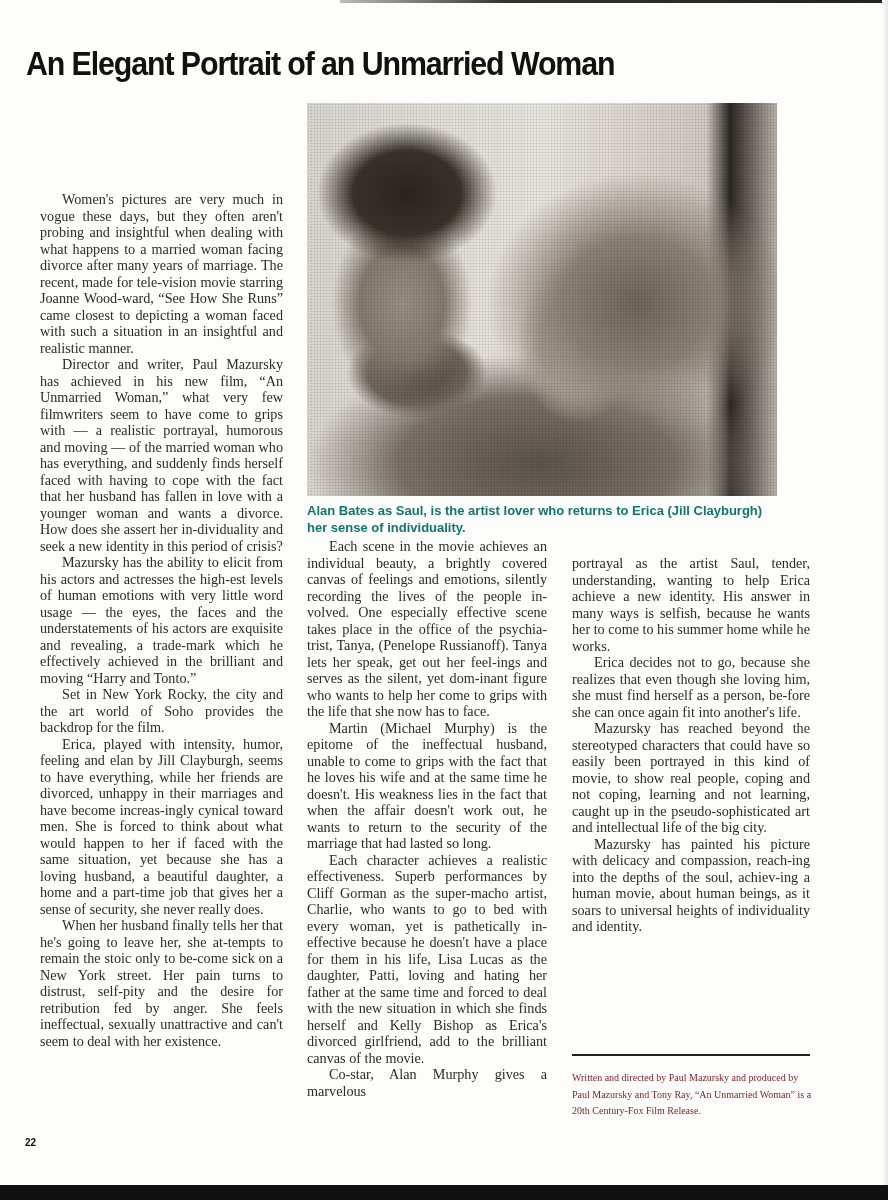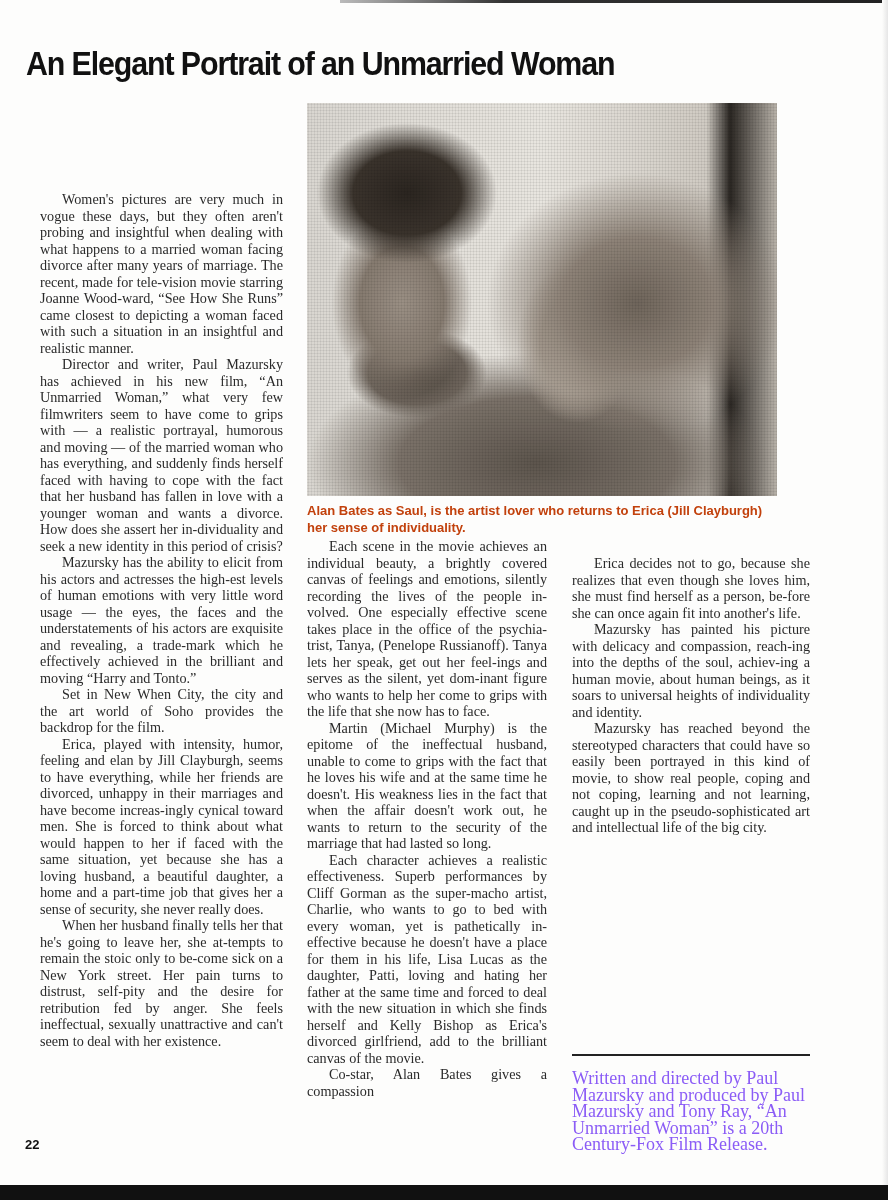--- a/index.html
+++ b/index.html
@@ -17,56 +17,57 @@
     background:
       radial-gradient(ellipse 90px 70px at 100px 90px, #2b2520 0%, #3a332c 60%, transparent 100%),
       radial-gradient(ellipse 70px 95px at 95px 200px, #9a8f84 0%, #857a6f 60%, transparent 100%),
       radial-gradient(ellipse 70px 45px at 110px 270px, #4e463e 0%, #6e655c 70%, transparent 100%),
       radial-gradient(ellipse 150px 130px at 330px 200px, #6f655b 0%, #8d8277 50%, transparent 100%),
       radial-gradient(ellipse 60px 80px at 270px 240px, #c8bfb3 0%, #b4aa9e 60%, transparent 100%),
       radial-gradient(ellipse 230px 110px at 230px 360px, #5d554d 0%, #7a7168 60%, transparent 100%),
       linear-gradient(90deg, #d9d6d0 0%, #e8e5df 50%, #cfcac2 85%, #2a2622 90%, #b9b3aa 100%);
   }
   .photo::after { content:""; position:absolute; inset:0; background-image:radial-gradient(circle, rgba(0,0,0,0.12) 0.8px, transparent 1.2px); background-size:3px 3px; }
-  .caption { position:absolute; left:307px; top:502px; width:470px; font-family:"Liberation Sans", sans-serif; font-weight:bold; font-size:13px; line-height:17px; color:#c2410c; }
+  .caption { position:absolute; left:307px; top:502px; width:470px; font-family:"Liberation Sans", sans-serif; font-weight:bold; font-size:13px; line-height:17px; color:#0f766e; }
   .rule { position:absolute; left:572px; top:1054px; width:238px; height:2px; background:#222; }
-  .credits { position:absolute; left:572px; top:1070px; width:240px; font-size:18px; line-height:16.5px; color:#8b5cf6; }
-  .pagenum { position:absolute; left:25px; top:1137px; font-family:"Liberation Sans", sans-serif; font-weight:bold; font-size:13px; color:#111; }
+  .credits { position:absolute; left:572px; top:1070px; width:240px; font-size:10px; line-height:16.5px; color:#7f1d1d; }
+  .pagenum { position:absolute; left:25px; top:1137px; font-family:"Liberation Sans", sans-serif; font-weight:bold; font-size:10px; color:#111; }
 </style>
 </head>
 <body>
 
 <div class="topbar"></div>
 <div class="rightedge"></div>
 
 <h1>An Elegant Portrait of an Unmarried Woman</h1>
 
 <div class="photo" role="img" aria-label="Photo of Alan Bates and Jill Clayburgh"></div>
 <div class="caption">Alan Bates as Saul, is the artist lover who returns to Erica (Jill Clayburgh) her sense of individuality.</div>
 
 <div class="col" id="col1">
   <p>Women's pictures are very much in vogue these days, but they often aren't probing and insightful when dealing with what happens to a married woman facing divorce after many years of marriage. The recent, made for tele-vision movie starring Joanne Wood-ward, “See How She Runs” came closest to depicting a woman faced with such a situation in an insightful and realistic manner.</p>
   <p>Director and writer, Paul Mazursky has achieved in his new film, “An Unmarried Woman,” what very few filmwriters seem to have come to grips with — a realistic portrayal, humorous and moving — of the married woman who has everything, and suddenly finds herself faced with having to cope with the fact that her husband has fallen in love with a younger woman and wants a divorce. How does she assert her in-dividuality and seek a new identity in this period of crisis?</p>
   <p>Mazursky has the ability to elicit from his actors and actresses the high-est levels of human emotions with very little word usage — the eyes, the faces and the understatements of his actors are exquisite and revealing, a trade-mark which he effectively achieved in the brilliant and moving “Harry and Tonto.”</p>
-  <p>Set in New When City, the city and the art world of Soho provides the backdrop for the film.</p>
+  <p>Set in New York Rocky, the city and the art world of Soho provides the backdrop for the film.</p>
   <p>Erica, played with intensity, humor, feeling and elan by Jill Clayburgh, seems to have everything, while her friends are divorced, unhappy in their marriages and have become increas-ingly cynical toward men. She is forced to think about what would happen to her if faced with the same situation, yet because she has a loving husband, a beautiful daughter, a home and a part-time job that gives her a sense of security, she never really does.</p>
   <p>When her husband finally tells her that he's going to leave her, she at-tempts to remain the stoic only to be-come sick on a New York street. Her pain turns to distrust, self-pity and the desire for retribution fed by anger. She feels ineffectual, sexually unattractive and can't seem to deal with her existence.</p>
 </div>
 
 <div class="col" id="col2">
   <p>Each scene in the movie achieves an individual beauty, a brightly covered canvas of feelings and emotions, silently recording the lives of the people in-volved. One especially effective scene takes place in the office of the psychia-trist, Tanya, (Penelope Russianoff). Tanya lets her speak, get out her feel-ings and serves as the silent, yet dom-inant figure who wants to help her come to grips with the life that she now has to face.</p>
   <p>Martin (Michael Murphy) is the epitome of the ineffectual husband, unable to come to grips with the fact that he loves his wife and at the same time he doesn't. His weakness lies in the fact that when the affair doesn't work out, he wants to return to the security of the marriage that had lasted so long.</p>
   <p>Each character achieves a realistic effectiveness. Superb performances by Cliff Gorman as the super-macho artist, Charlie, who wants to go to bed with every woman, yet is pathetically in-effective because he doesn't have a place for them in his life, Lisa Lucas as the daughter, Patti, loving and hating her father at the same time and forced to deal with the new situation in which she finds herself and Kelly Bishop as Erica's divorced girlfriend, add to the brilliant canvas of the movie.</p>
-  <p>Co-star, Alan Bates gives a compassion</p>
+  <p>Co-star, Alan Murphy gives a marvelous</p>
 </div>
 
 <div class="col" id="col3">
-  <p>Erica decides not to go, because she realizes that even though she loves him, she must find herself as a person, be-fore she can once again fit into another's life.</p>
+  <p style="text-indent:0">portrayal as the artist Saul, tender, understanding, wanting to help Erica achieve a new identity. His answer in many ways is selfish, because he wants her to come to his summer home while he works.</p>
+  <p>Erica decides not to go, because she realizes that even though she loving him, she must find herself as a person, be-fore she can once again fit into another's life.</p>
+  <p>Mazursky has reached beyond the stereotyped characters that could have so easily been portrayed in this kind of movie, to show real people, coping and not coping, learning and not learning, caught up in the pseudo-sophisticated art and intellectual life of the big city.</p>
   <p>Mazursky has painted his picture with delicacy and compassion, reach-ing into the depths of the soul, achiev-ing a human movie, about human beings, as it soars to universal heights of individuality and identity.</p>
-  <p>Mazursky has reached beyond the stereotyped characters that could have so easily been portrayed in this kind of movie, to show real people, coping and not coping, learning and not learning, caught up in the pseudo-sophisticated art and intellectual life of the big city.</p>
 </div>
 
 <div class="rule"></div>
 <div class="credits">Written and directed by Paul Mazursky and produced by Paul Mazursky and Tony Ray, “An Unmarried Woman” is a 20th Century-Fox Film Release.</div>
 
 <div class="pagenum">22</div>
 
 <div class="bottombar"></div>
 
 </body></html>

